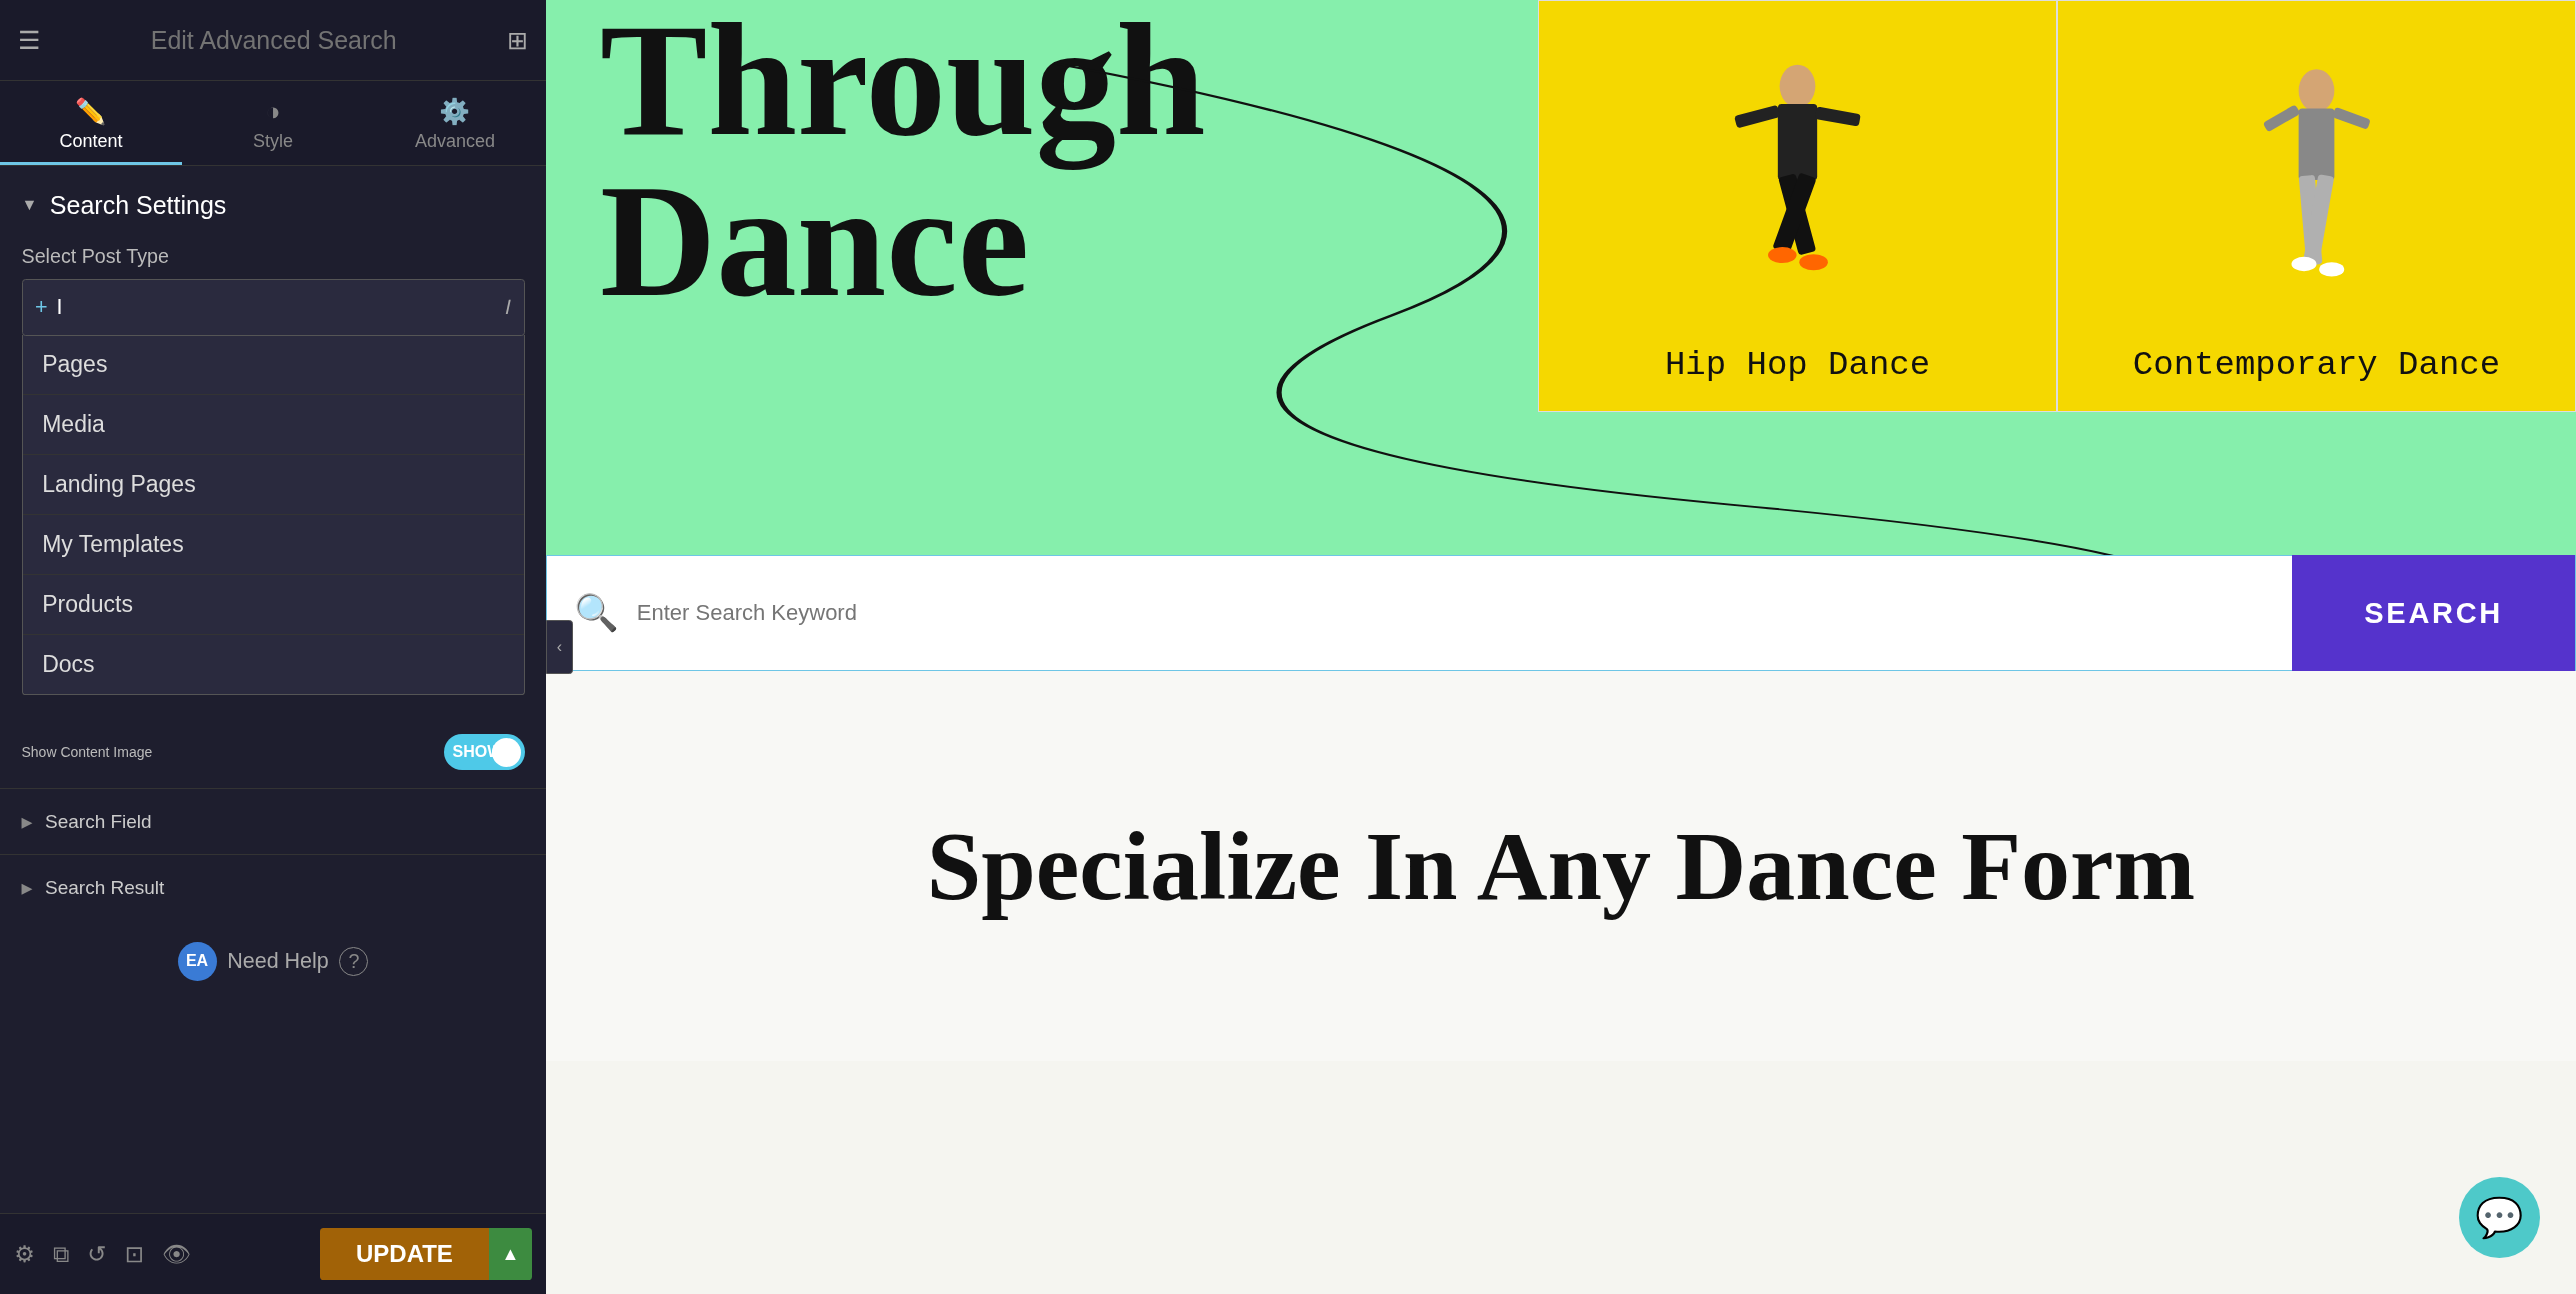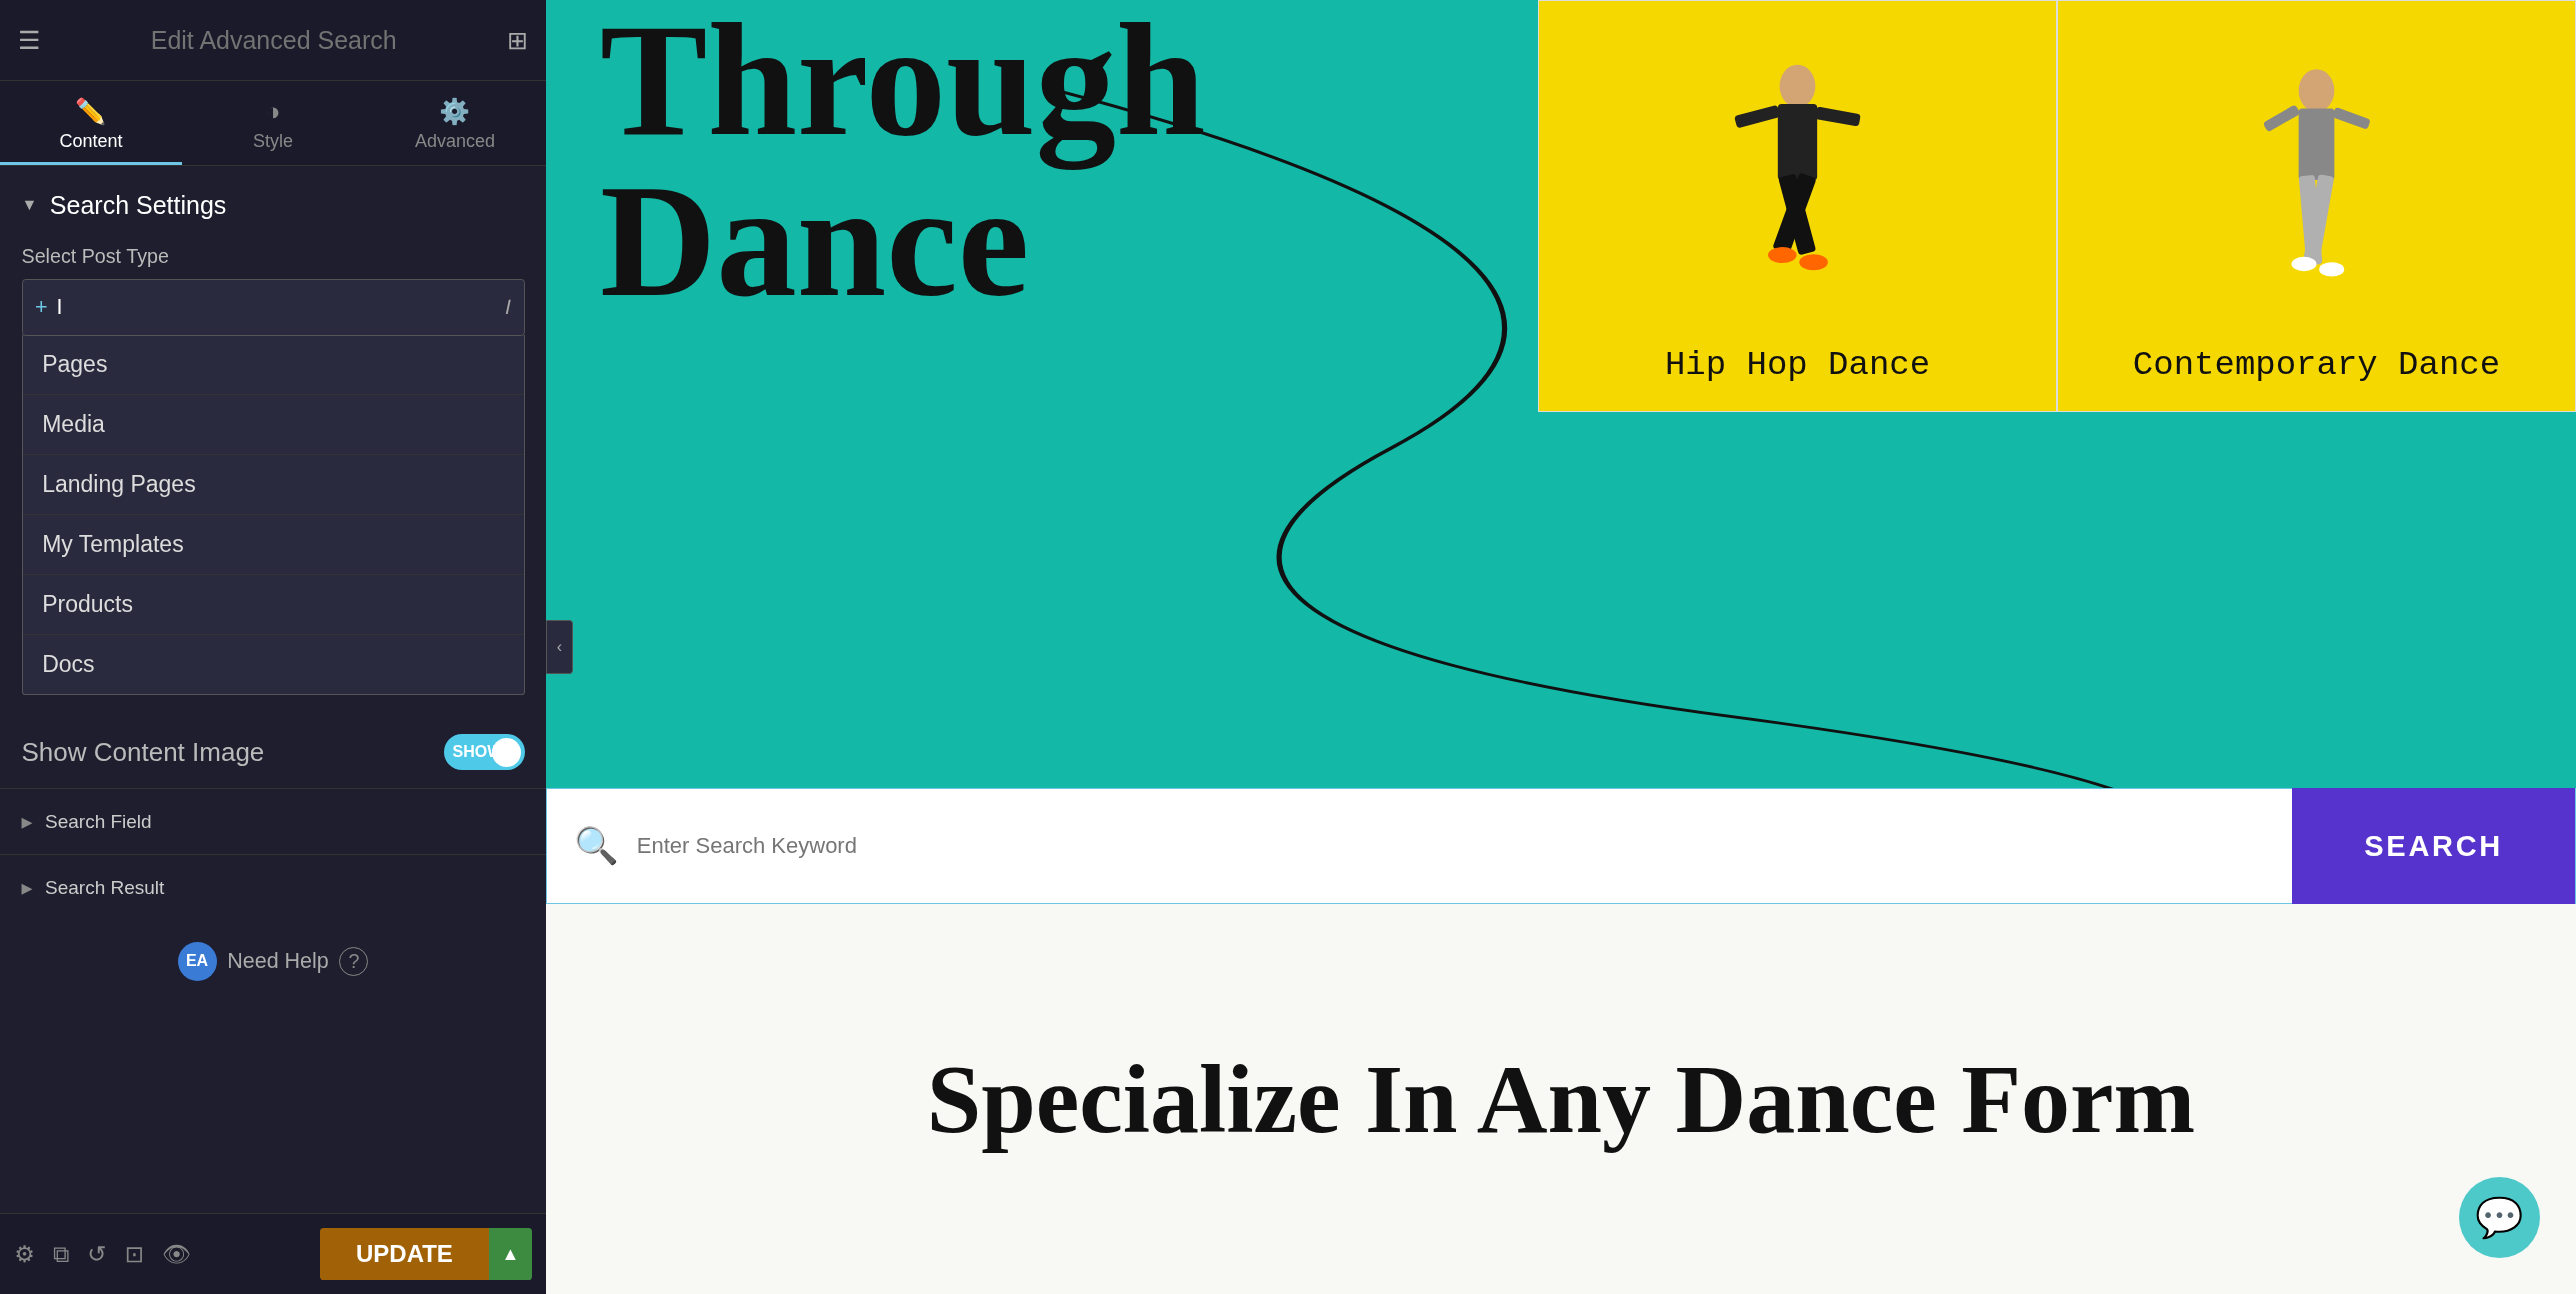--- a/index.html
+++ b/index.html
@@ -138,21 +138,21 @@
     }
     .dropdown-item:last-child { border-bottom: none; }
     .dropdown-item.highlighted { background: #1a3a5e; color: #fff; }
 
     .toggle-row {
       display: flex;
       align-items: center;
       justify-content: space-between;
       padding: 18px 21.5px;
     }
-    .toggle-label { font-size: 26px; color: #bbb; }
+    .toggle-label { font-size: 14px; color: #bbb; }
     .toggle-btn {
       background: #4ec9e8;
       border-radius: 18px;
       width: 81px;
       height: 36px;
       position: relative;
       cursor: pointer;
       display: flex;
       align-items: center;
       padding: 0 5.4px;
@@ -241,22 +241,22 @@
     .main-content {
       flex: 1;
       height: 100%;
       background: #f5f5f0;
       position: relative;
       overflow: hidden;
     }
 
     .hero-section {
       width: 100%;
-      height: 788px;
-      background: #14b8a6;
+      height: 555px;
+      background: #86efac;
       position: relative;
       overflow: hidden;
     }
 
     .hero-title {
       position: absolute;
       top: 0;
       left: 54px;
       font-size: 161px;
       font-weight: 800;

